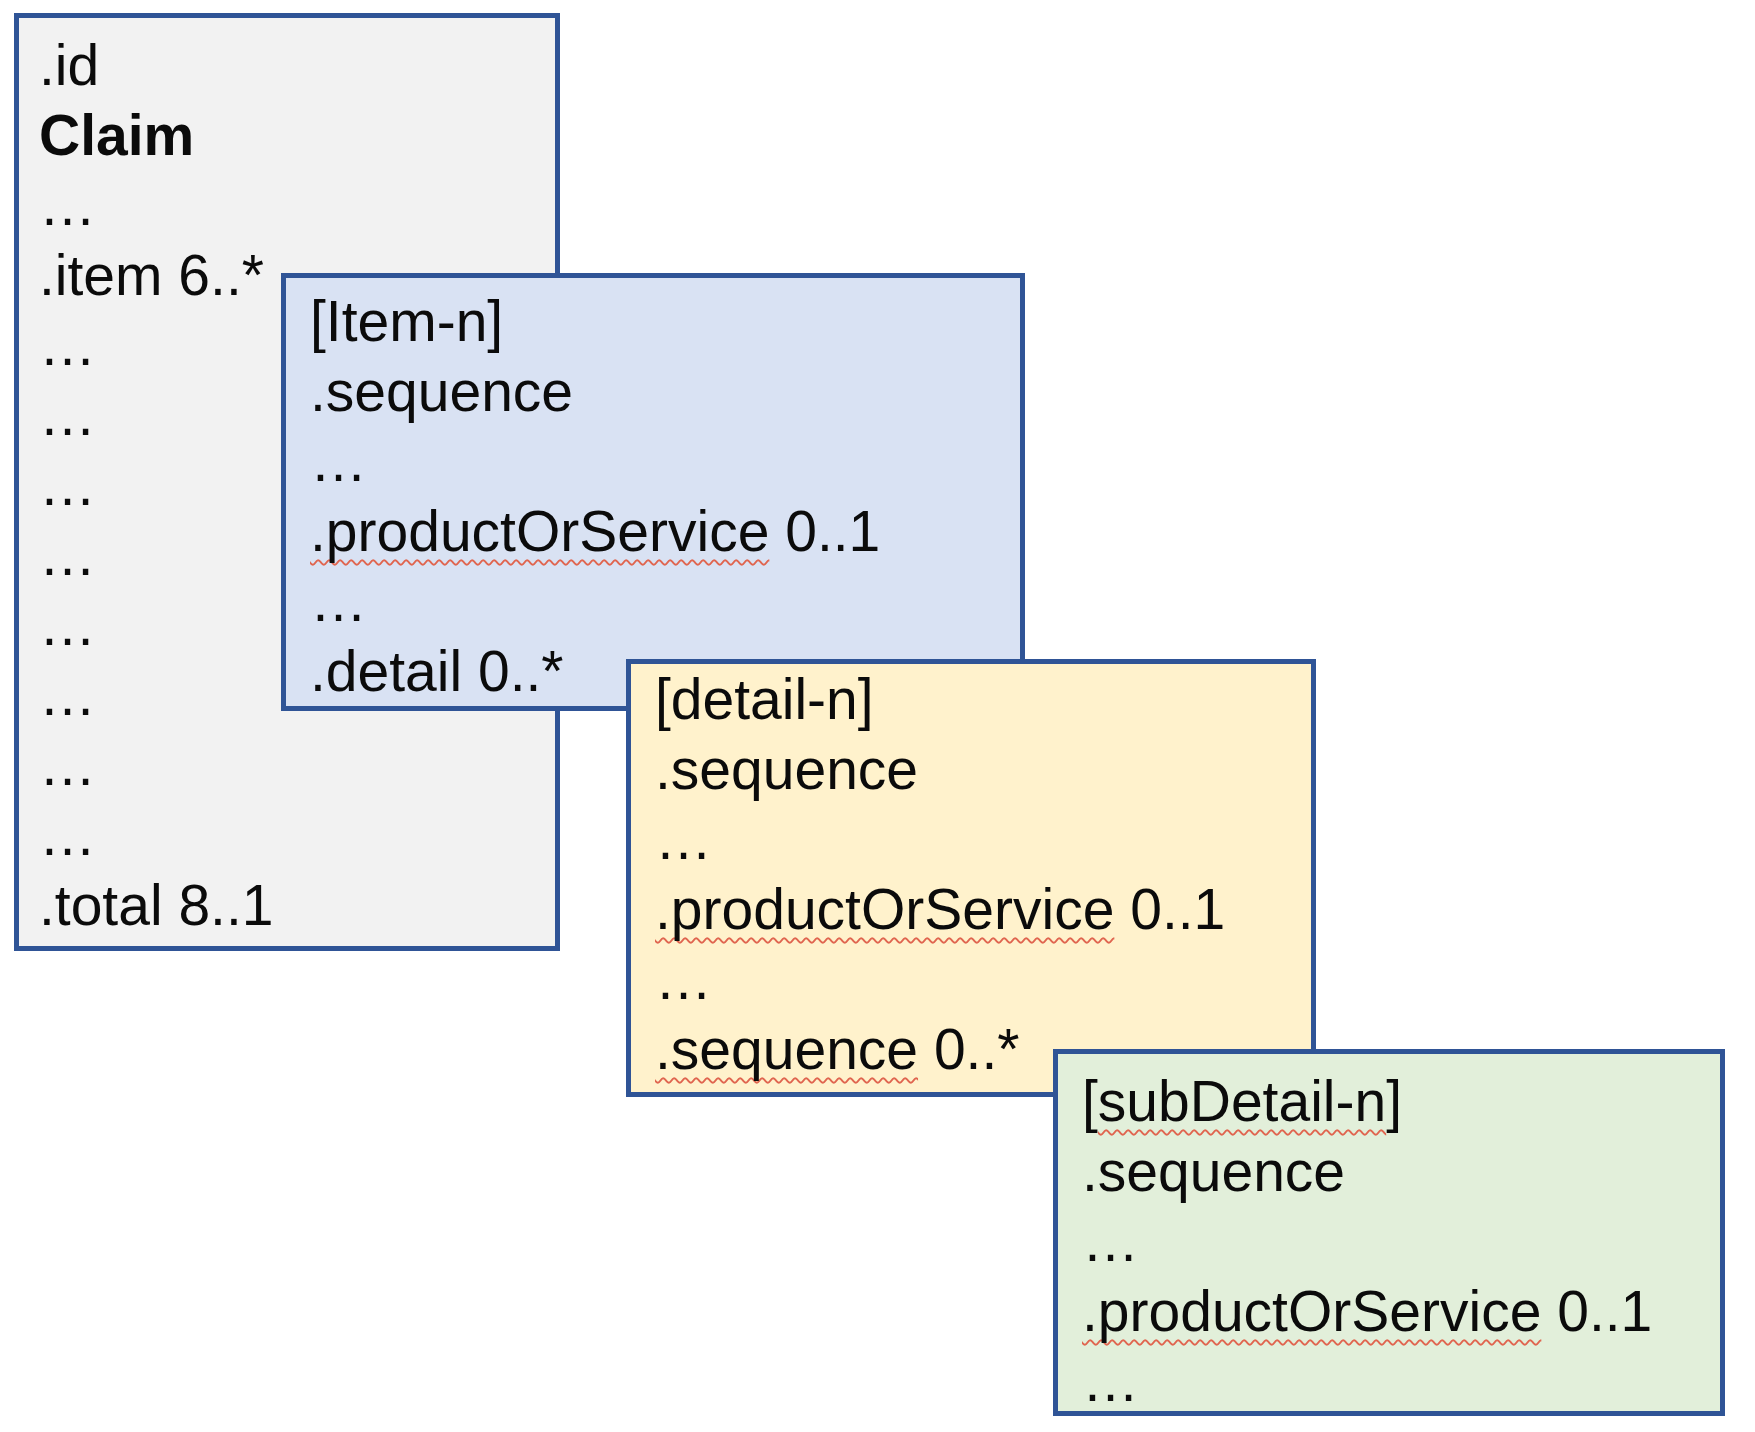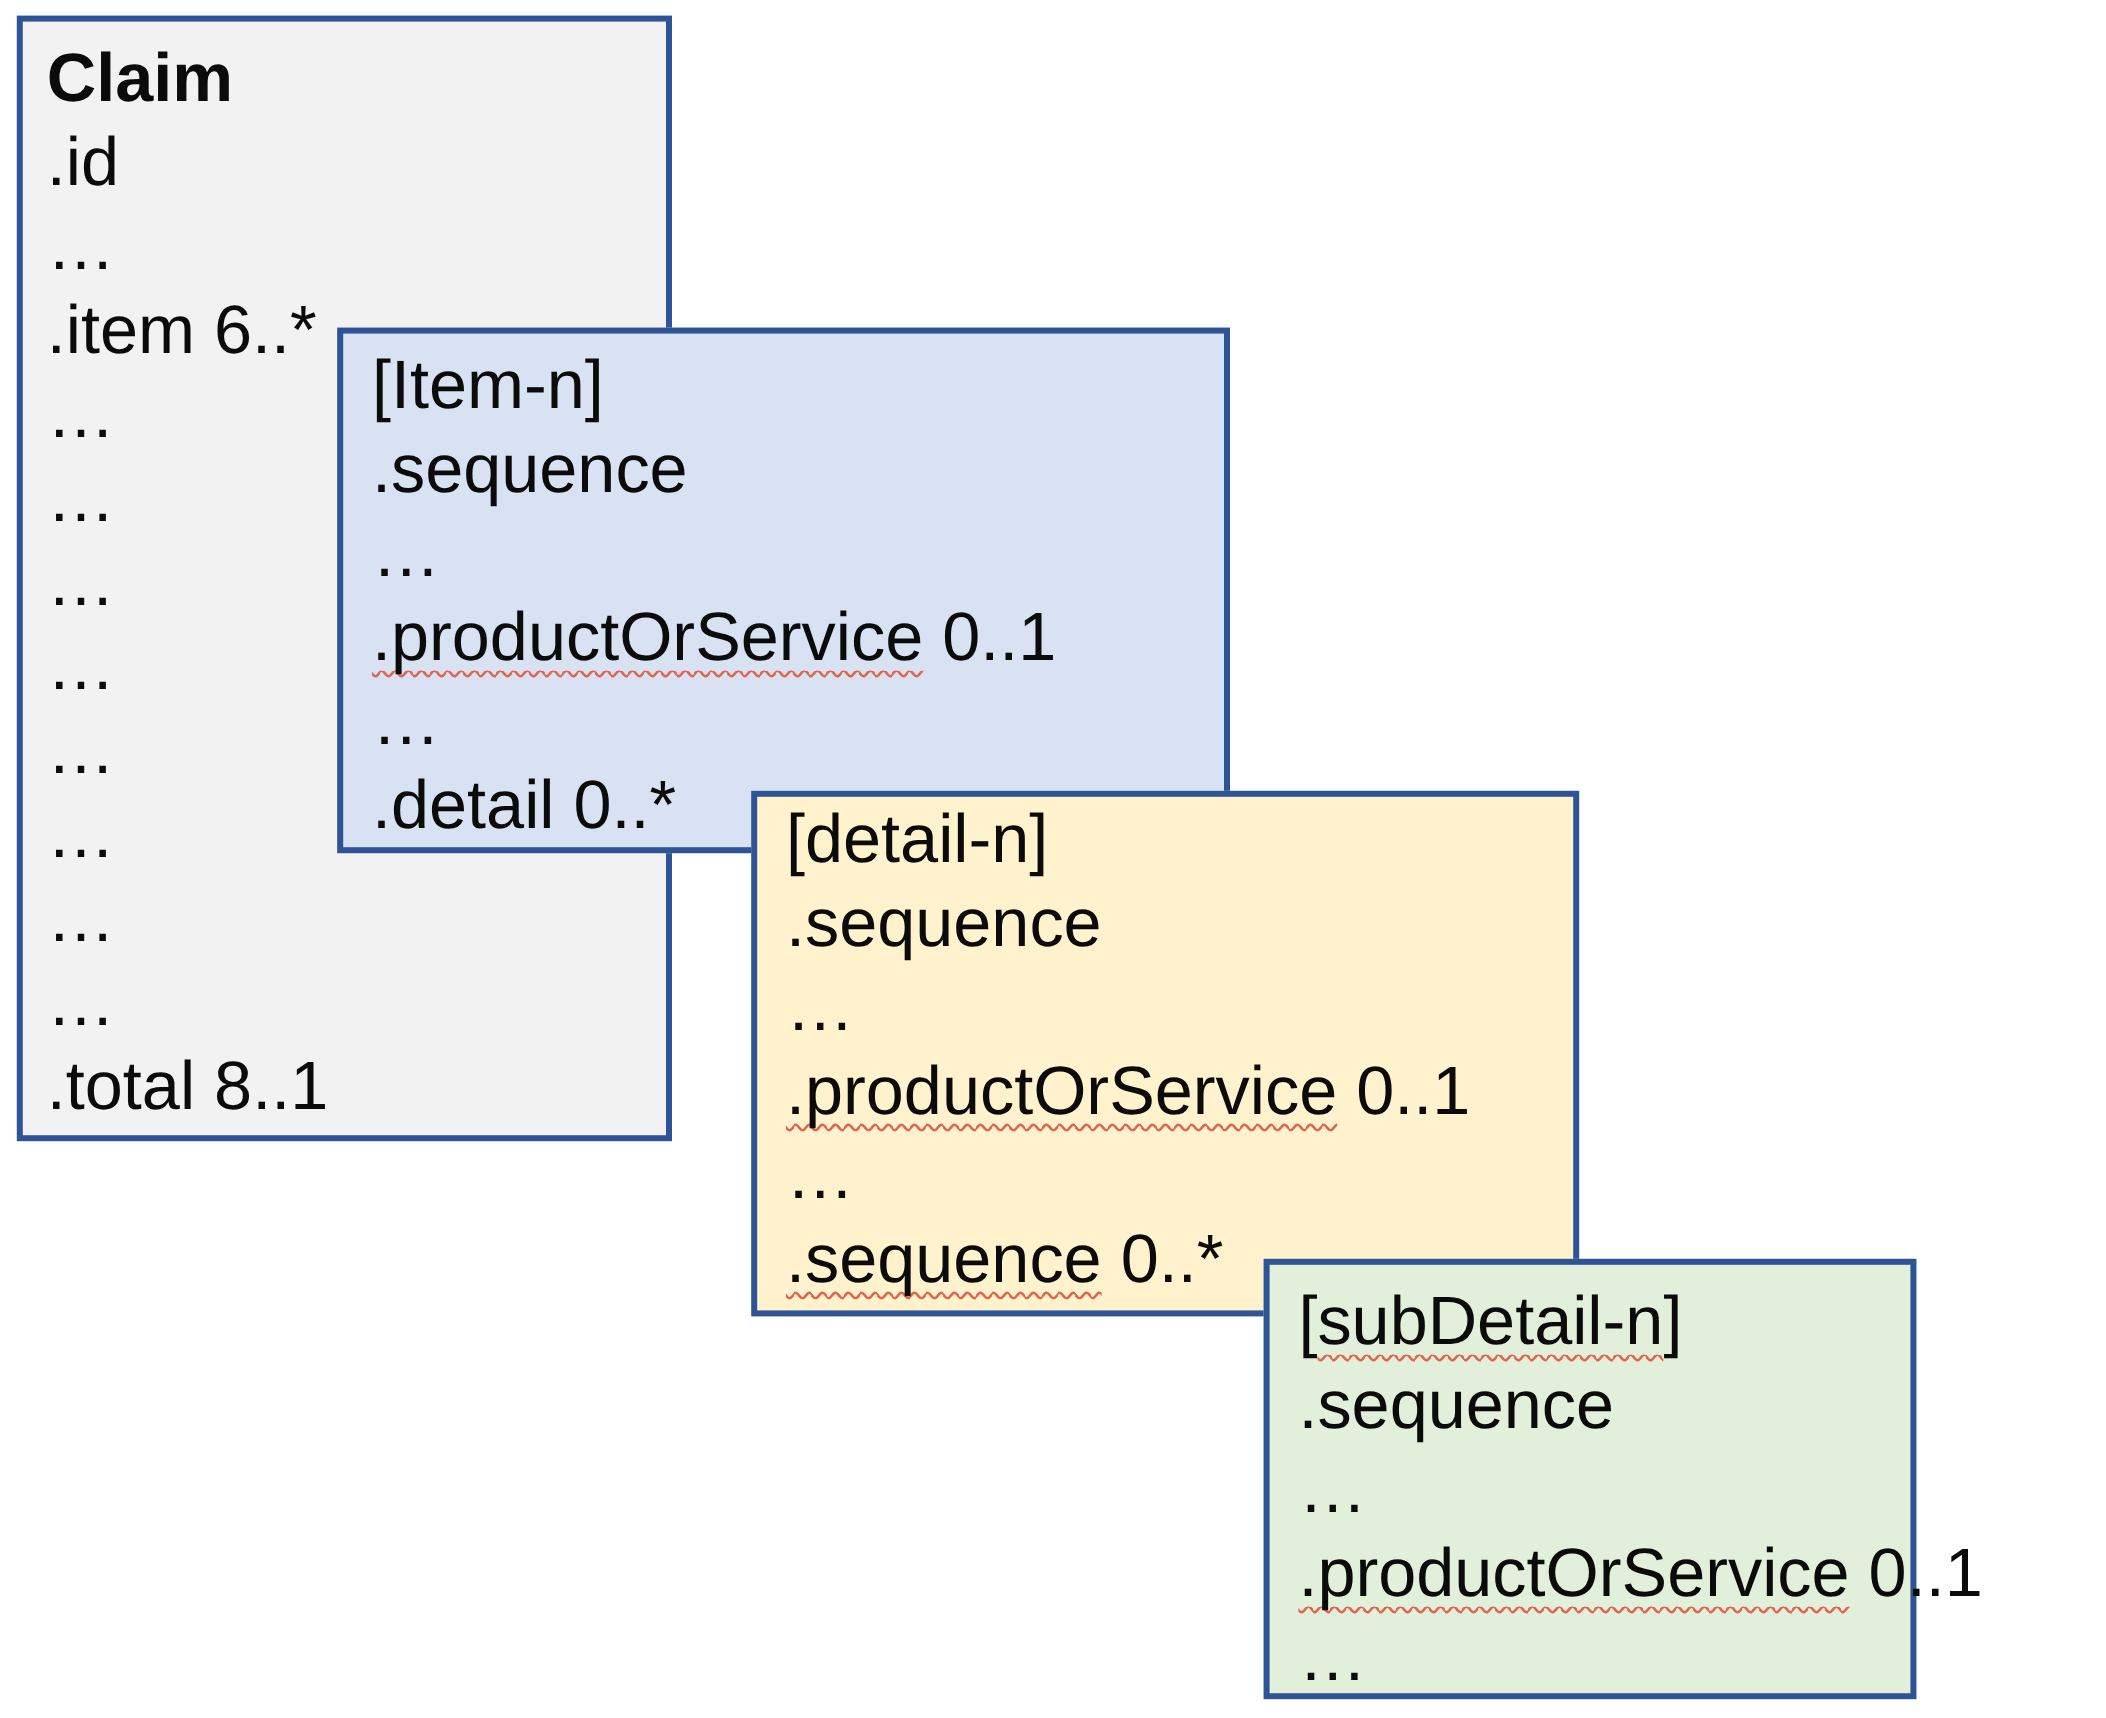--- a/index.html
+++ b/index.html
@@ -46,42 +46,42 @@
   }
   .box-detail {
     left: 626px; top: 659px;
     width: 690px; height: 438px;
     background: #FFF2CC;
     padding: 0 6px 0 24px;
     z-index: 3;
   }
   .box-subdetail {
     left: 1053px; top: 1049px;
-    width: 544px; height: 367px;
+    width: 672px; height: 367px;
     background: #E2EFDA;
     padding: 12px 6px 0 24px;
     z-index: 4;
   }
   .squiggle {
     text-decoration-line: underline;
     text-decoration-style: wavy;
     text-decoration-color: #E0654F;
     text-decoration-thickness: 2px;
     text-underline-offset: 8px;
     text-decoration-skip-ink: none;
   }
 </style>
 </head>
 <body>
 
 <div class="canvas">
 
   <div class="box box-claim">
+      <div class="line">.id</div>
       <div class="line bold">Claim</div>
-      <div class="line">.id</div>
       <div class="line">…</div>
       <div class="line">.item 6..*</div>
       <div class="line">…</div>
       <div class="line">…</div>
       <div class="line">…</div>
       <div class="line">…</div>
       <div class="line">…</div>
       <div class="line">…</div>
       <div class="line">…</div>
       <div class="line">…</div>

